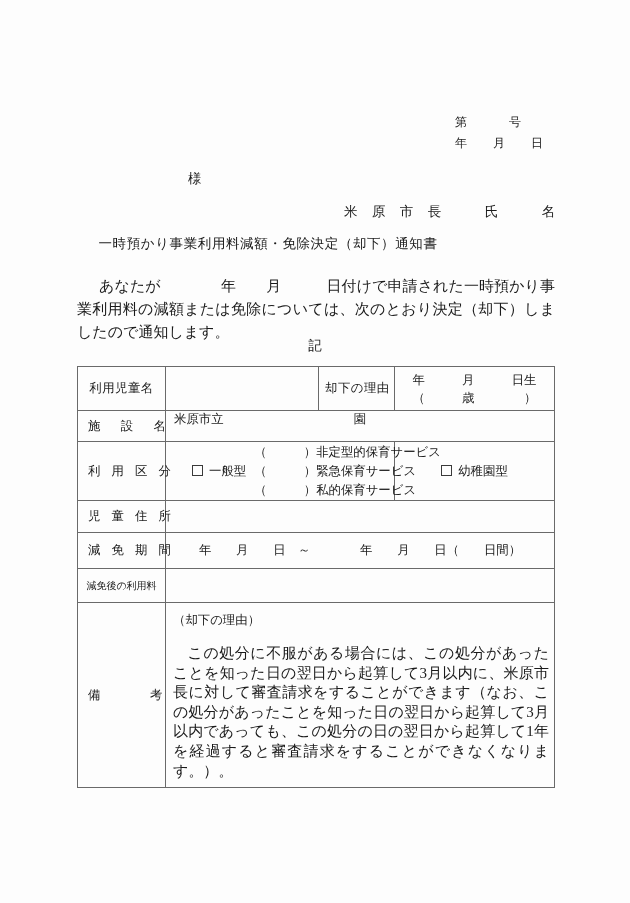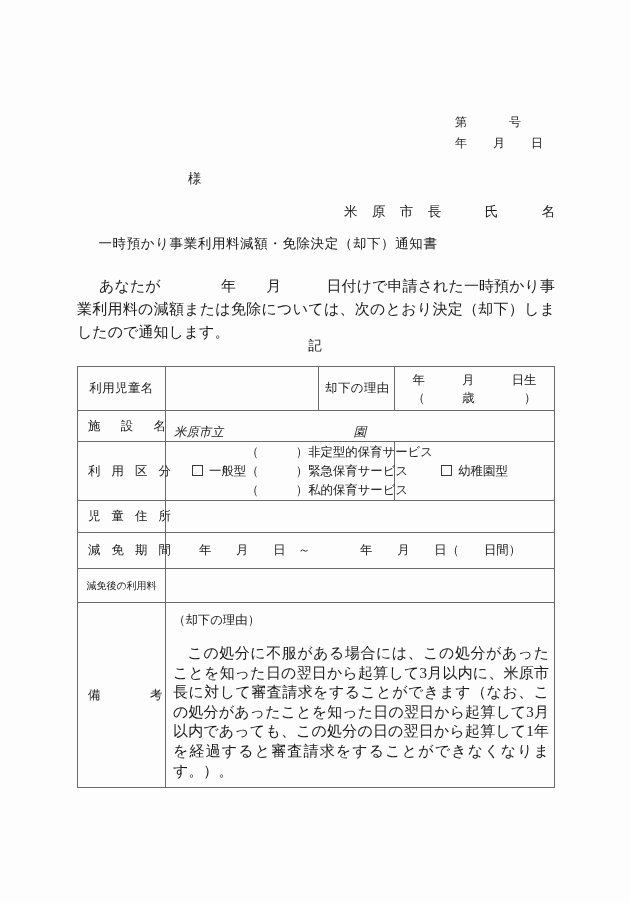--- a/index.html
+++ b/index.html
@@ -132,34 +132,33 @@
     text-align: center;
     white-space: nowrap;
   }
   .dob-lines .l1 { display: block; letter-spacing: 0px; }
   .dob-lines .l2 { display: block; letter-spacing: 0px; }
 
   .facility-inner {
     position: relative;
     height: 100%;
     display: flex;
-    align-items: flex-end;
-    font-style: italic;
+    align-items: flex-start;
   }
   .facility-prefix { position: absolute; left: 2px; }
   .facility-suffix { width: 100%; text-align: center; }
 
   .kubun-main {
     display: flex;
     align-items: center;
     justify-content: flex-start;
     height: 100%;
     white-space: nowrap;
   }
-  .kubun-general { margin-right: 0; padding-left: 20px; }
+  .kubun-general { margin-right: 8px; padding-left: 20px; }
   .kubun-options { line-height: 19px; }
   .kubun-options span { display: block; white-space: nowrap; }
   .chk {
     display: inline-block;
     width: 9px;
     height: 9px;
     border: 1px solid #3a3a3a;
     margin-right: 6px;
     vertical-align: middle;
     position: relative;

